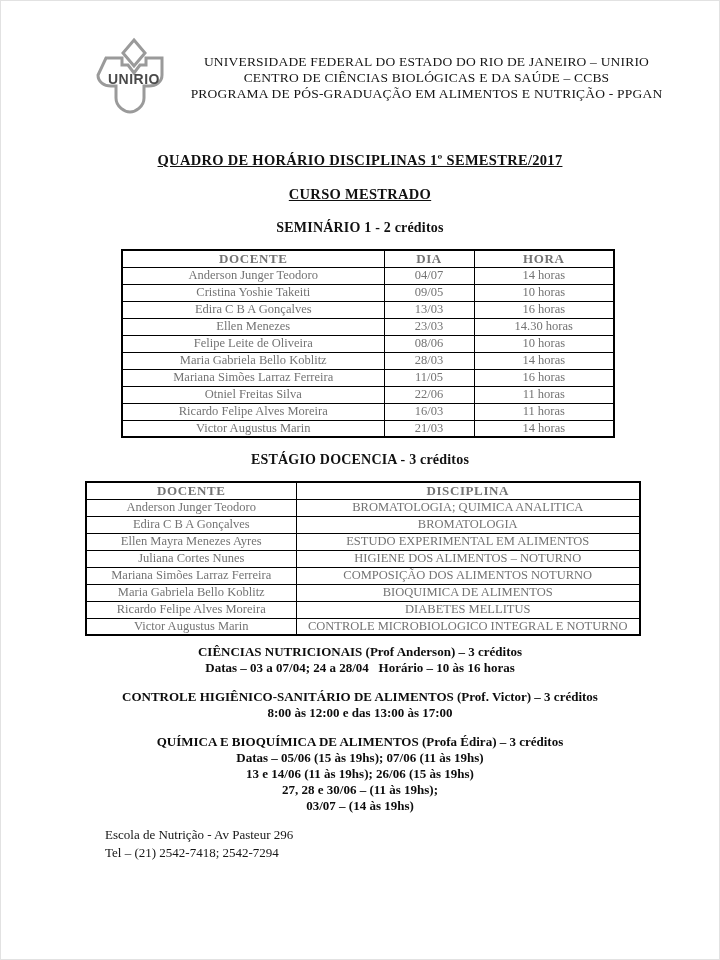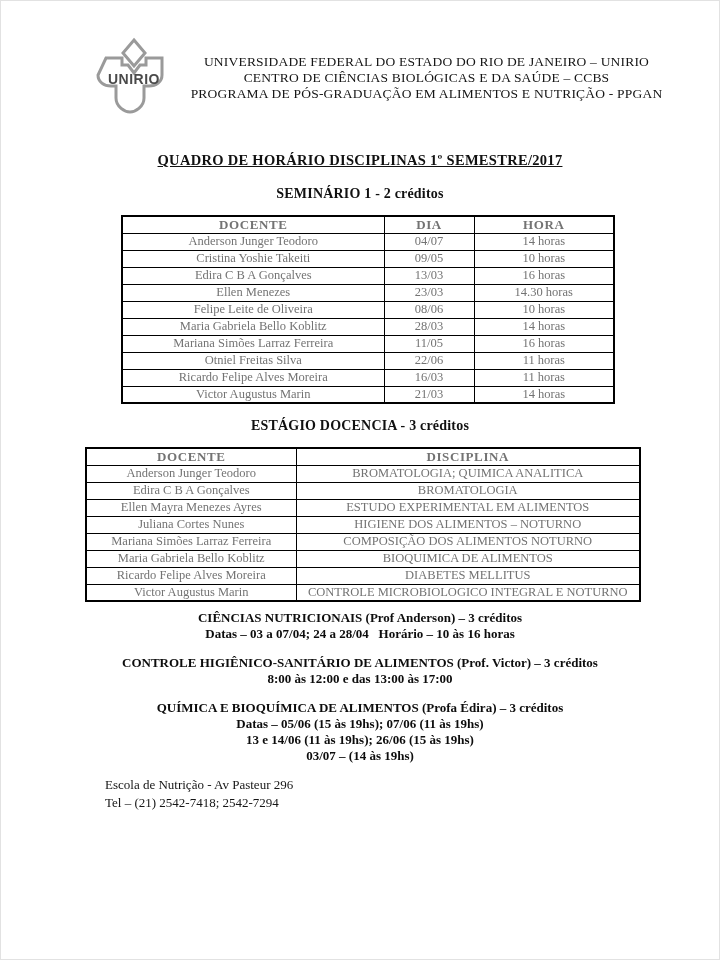--- a/index.html
+++ b/index.html
@@ -73,20 +73,21 @@
       </svg>
     </div>
     <div class="header-text">
       <div>UNIVERSIDADE FEDERAL DO ESTADO DO RIO DE JANEIRO – UNIRIO</div>
       <div>CENTRO DE CIÊNCIAS BIOLÓGICAS E DA SAÚDE – CCBS</div>
       <div>PROGRAMA DE PÓS-GRADUAÇÃO EM ALIMENTOS E NUTRIÇÃO - PPGAN</div>
     </div>
   </div>
 
   <div class="title-main">QUADRO DE HORÁRIO DISCIPLINAS 1º SEMESTRE/2017</div>
+  <div class="title-course">CURSO MESTRADO</div>
   <div class="title-seminar">SEMINÁRIO 1 - 2 créditos</div>
 
   <table class="seminar">
       <thead>
         <tr>
           <th>DOCENTE</th>
           <th>DIA</th>
           <th>HORA</th>
         </tr>
       </thead>
@@ -195,20 +196,21 @@
       <div>Datas – 03 a 07/04; 24 a 28/04   Horário – 10 às 16 horas</div>
     </div>
     <div class="course">
       <div>CONTROLE HIGIÊNICO-SANITÁRIO DE ALIMENTOS (Prof. Victor) – 3 créditos</div>
       <div>8:00 às 12:00 e das 13:00 às 17:00</div>
     </div>
     <div class="course">
       <div>QUÍMICA E BIOQUÍMICA DE ALIMENTOS (Profa Édira) – 3 créditos</div>
       <div>Datas – 05/06 (15 às 19hs); 07/06 (11 às 19hs)</div>
       <div>13 e 14/06 (11 às 19hs); 26/06 (15 às 19hs)</div>
+      <div>27, 28 e 30/06 – (11 às 19hs);</div>
       <div>03/07 – (14 às 19hs)</div>
     </div>
   </div>
 
   <div class="footer">
     <div>Escola de Nutrição - Av Pasteur 296</div>
     <div>Tel – (21) 2542-7418; 2542-7294</div>
   </div>
 
 </div>

